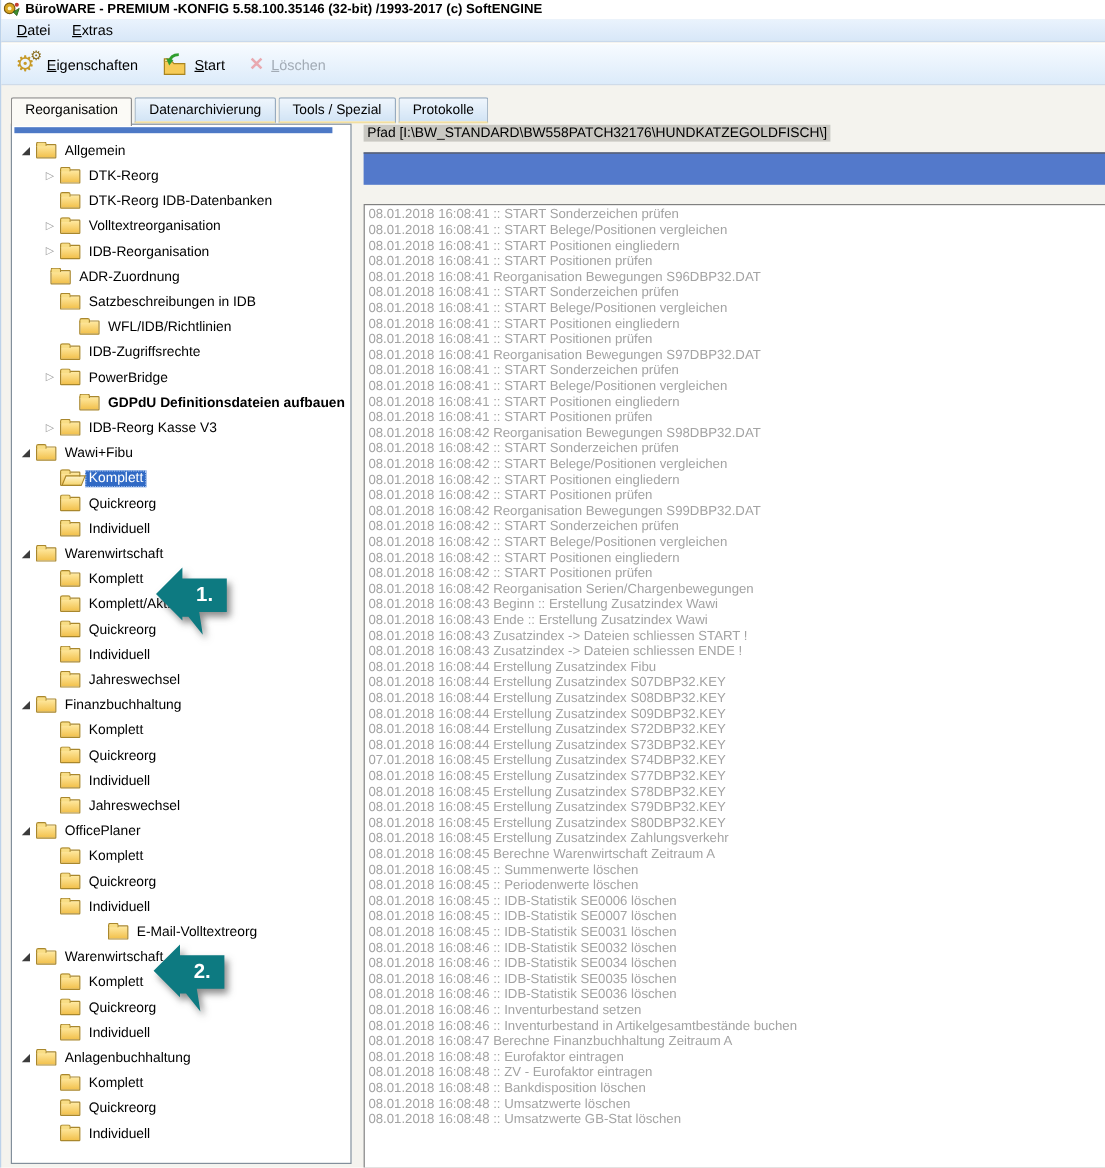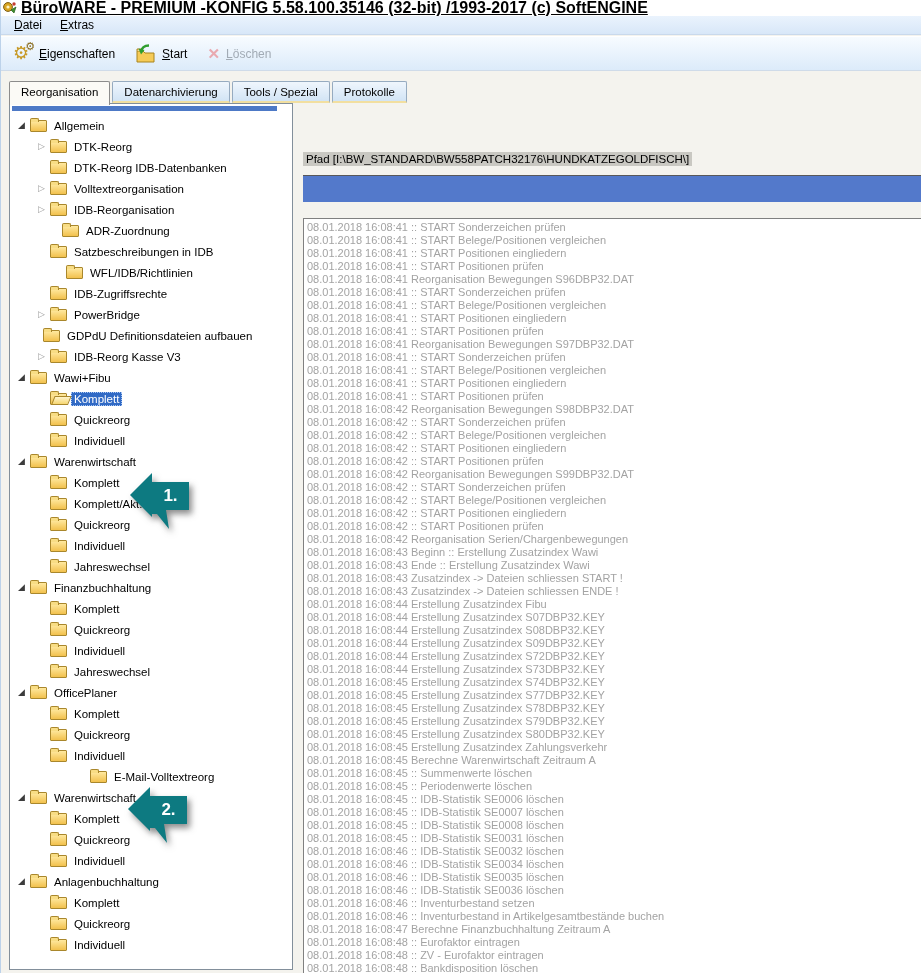--- a/index.html
+++ b/index.html
@@ -8,21 +8,21 @@
     position: relative; overflow: hidden;
     background: #f4f3ee;
     font-family: "Liberation Sans", sans-serif;
     color: #000;
     border-left: 1px solid #bcd2ea;
   }
   
   .titlebar { position:absolute; top:0; left:0; right:0; height:16px;
     background:#ffffff; display:flex; align-items:center; gap:4px; padding-left:2px; }
   .app-icon { width:14px; height:14px; flex:none; }
-  .title-text { font-size:16px; font-weight:bold; white-space:nowrap;text-decoration:underline; }
+  .title-text { font-size:11px; font-weight:bold; white-space:nowrap; }
   
   .menubar { position:absolute; top:16px; left:0; right:0; height:19px;
     background:linear-gradient(#eaf3fd,#d8e7f8); border-bottom:1px solid #c9d9ec;
     display:flex; align-items:center; font-size:12px; padding-left:4px; }
   .menu-item { padding:1px 9px; }
   .key { text-decoration: underline; }
   
   .toolbar { position:absolute; top:36px; left:0; right:0; height:35px;
     background:linear-gradient(#f7fbff,#dcebfa); border-top:1px solid #ffffff;
     border-bottom:1px solid #cfdbe9; display:flex; align-items:center;
@@ -60,21 +60,21 @@
   .tree-row.selected .tree-label { background:#316ac5; color:#fff; outline:1px dotted #a9c6f2; outline-offset:-1px; }
   
   .annotation { position:absolute; width:62px; height:64px; z-index:6;
     filter:drop-shadow(3px 4px 3px rgba(45,45,45,.55)); }
   .annotation svg { display:block; }
   .ann-label { position:absolute; left:23px; top:16px; width:37px; height:27px;
     line-height:26px; text-align:center; color:#fff; font-weight:bold; font-size:17px; }
   #annotation-1 { left:119px; top:363px; }
   #annotation-2 { left:117px; top:677px; }
   
-  .right-panel { position:absolute; left:300px; top:103px; right:0; bottom:0;margin-top:48px; }
+  .right-panel { position:absolute; left:300px; top:103px; right:0; bottom:0; }
   .path-label { position:absolute; top:1px; left:2px; display:inline-block;
     background:#c9c8c2; padding:1px 3px; font-size:11.5px; white-space:nowrap; }
   .progress-bar { position:absolute; top:24px; left:2px; right:-1px; height:27px;
     background:#5379cb; border-top:1px solid #58585a; }
   .log-box { position:absolute; top:67px; left:2px; right:-1px; bottom:-1px;
     background:#ffffff; border:1px solid #808080; overflow:hidden;
     padding:2px 0 0 3px; }
   .log-line { font-size:11px; line-height:13px; color:#a3a3a3; white-space:nowrap; }
 </style>
 </head>
@@ -146,21 +146,21 @@
       <div class="tree-row" style="padding-left: 24px;">
         <span class="expander collapsed">▷</span>
         <span class="folder-icon"></span>
         <span class="tree-label">Volltextreorganisation</span>
       </div>
       <div class="tree-row" style="padding-left: 24px;">
         <span class="expander collapsed">▷</span>
         <span class="folder-icon"></span>
         <span class="tree-label">IDB-Reorganisation</span>
       </div>
-      <div class="tree-row" style="padding-left: 36px;">
+      <div class="tree-row" style="padding-left: 16px;">
         <span class="expander none"></span>
         <span class="folder-icon"></span>
         <span class="tree-label">ADR-Zuordnung</span>
       </div>
       <div class="tree-row" style="padding-left: 24px;">
         <span class="expander none"></span>
         <span class="folder-icon"></span>
         <span class="tree-label">Satzbeschreibungen in IDB</span>
       </div>
       <div class="tree-row" style="padding-left: 40px;">
@@ -171,21 +171,21 @@
       <div class="tree-row" style="padding-left: 24px;">
         <span class="expander none"></span>
         <span class="folder-icon"></span>
         <span class="tree-label">IDB-Zugriffsrechte</span>
       </div>
       <div class="tree-row" style="padding-left: 24px;">
         <span class="expander collapsed">▷</span>
         <span class="folder-icon"></span>
         <span class="tree-label">PowerBridge</span>
       </div>
-      <div class="tree-row" style="padding-left: 17px;">
+      <div class="tree-row" style="padding-left: 40px; font-weight: bold;">
         <span class="expander none"></span>
         <span class="folder-icon"></span>
         <span class="tree-label">GDPdU Definitionsdateien aufbauen</span>
       </div>
       <div class="tree-row" style="padding-left: 24px;">
         <span class="expander collapsed">▷</span>
         <span class="folder-icon"></span>
         <span class="tree-label">IDB-Reorg Kasse V3</span>
       </div>
       <div class="tree-row" style="padding-left: 4px;">
@@ -376,32 +376,31 @@
       <div class="log-line">08.01.2018 16:08:43 Beginn :: Erstellung Zusatzindex Wawi</div>
       <div class="log-line">08.01.2018 16:08:43 Ende :: Erstellung Zusatzindex Wawi</div>
       <div class="log-line">08.01.2018 16:08:43 Zusatzindex -&gt; Dateien schliessen START !</div>
       <div class="log-line">08.01.2018 16:08:43 Zusatzindex -&gt; Dateien schliessen ENDE !</div>
       <div class="log-line">08.01.2018 16:08:44 Erstellung Zusatzindex Fibu</div>
       <div class="log-line">08.01.2018 16:08:44 Erstellung Zusatzindex S07DBP32.KEY</div>
       <div class="log-line">08.01.2018 16:08:44 Erstellung Zusatzindex S08DBP32.KEY</div>
       <div class="log-line">08.01.2018 16:08:44 Erstellung Zusatzindex S09DBP32.KEY</div>
       <div class="log-line">08.01.2018 16:08:44 Erstellung Zusatzindex S72DBP32.KEY</div>
       <div class="log-line">08.01.2018 16:08:44 Erstellung Zusatzindex S73DBP32.KEY</div>
-      <div class="log-line">08.01.2018 16:08:45 Erstellung Zusatzindex S74DBP32.KEY</div>
+      <div class="log-line">07.01.2018 16:08:45 Erstellung Zusatzindex S74DBP32.KEY</div>
       <div class="log-line">08.01.2018 16:08:45 Erstellung Zusatzindex S77DBP32.KEY</div>
       <div class="log-line">08.01.2018 16:08:45 Erstellung Zusatzindex S78DBP32.KEY</div>
       <div class="log-line">08.01.2018 16:08:45 Erstellung Zusatzindex S79DBP32.KEY</div>
       <div class="log-line">08.01.2018 16:08:45 Erstellung Zusatzindex S80DBP32.KEY</div>
       <div class="log-line">08.01.2018 16:08:45 Erstellung Zusatzindex Zahlungsverkehr</div>
       <div class="log-line">08.01.2018 16:08:45 Berechne Warenwirtschaft Zeitraum A</div>
       <div class="log-line">08.01.2018 16:08:45 :: Summenwerte löschen</div>
       <div class="log-line">08.01.2018 16:08:45 :: Periodenwerte löschen</div>
       <div class="log-line">08.01.2018 16:08:45 :: IDB-Statistik SE0006 löschen</div>
       <div class="log-line">08.01.2018 16:08:45 :: IDB-Statistik SE0007 löschen</div>
-      <div class="log-line">08.01.2018 16:08:45 :: IDB-Statistik SE0008 löschen</div>
       <div class="log-line">08.01.2018 16:08:45 :: IDB-Statistik SE0031 löschen</div>
       <div class="log-line">08.01.2018 16:08:46 :: IDB-Statistik SE0032 löschen</div>
       <div class="log-line">08.01.2018 16:08:46 :: IDB-Statistik SE0034 löschen</div>
       <div class="log-line">08.01.2018 16:08:46 :: IDB-Statistik SE0035 löschen</div>
       <div class="log-line">08.01.2018 16:08:46 :: IDB-Statistik SE0036 löschen</div>
       <div class="log-line">08.01.2018 16:08:46 :: Inventurbestand setzen</div>
       <div class="log-line">08.01.2018 16:08:46 :: Inventurbestand in Artikelgesamtbestände buchen</div>
       <div class="log-line">08.01.2018 16:08:47 Berechne Finanzbuchhaltung Zeitraum A</div>
       <div class="log-line">08.01.2018 16:08:48 :: Eurofaktor eintragen</div>
       <div class="log-line">08.01.2018 16:08:48 :: ZV - Eurofaktor eintragen</div>

